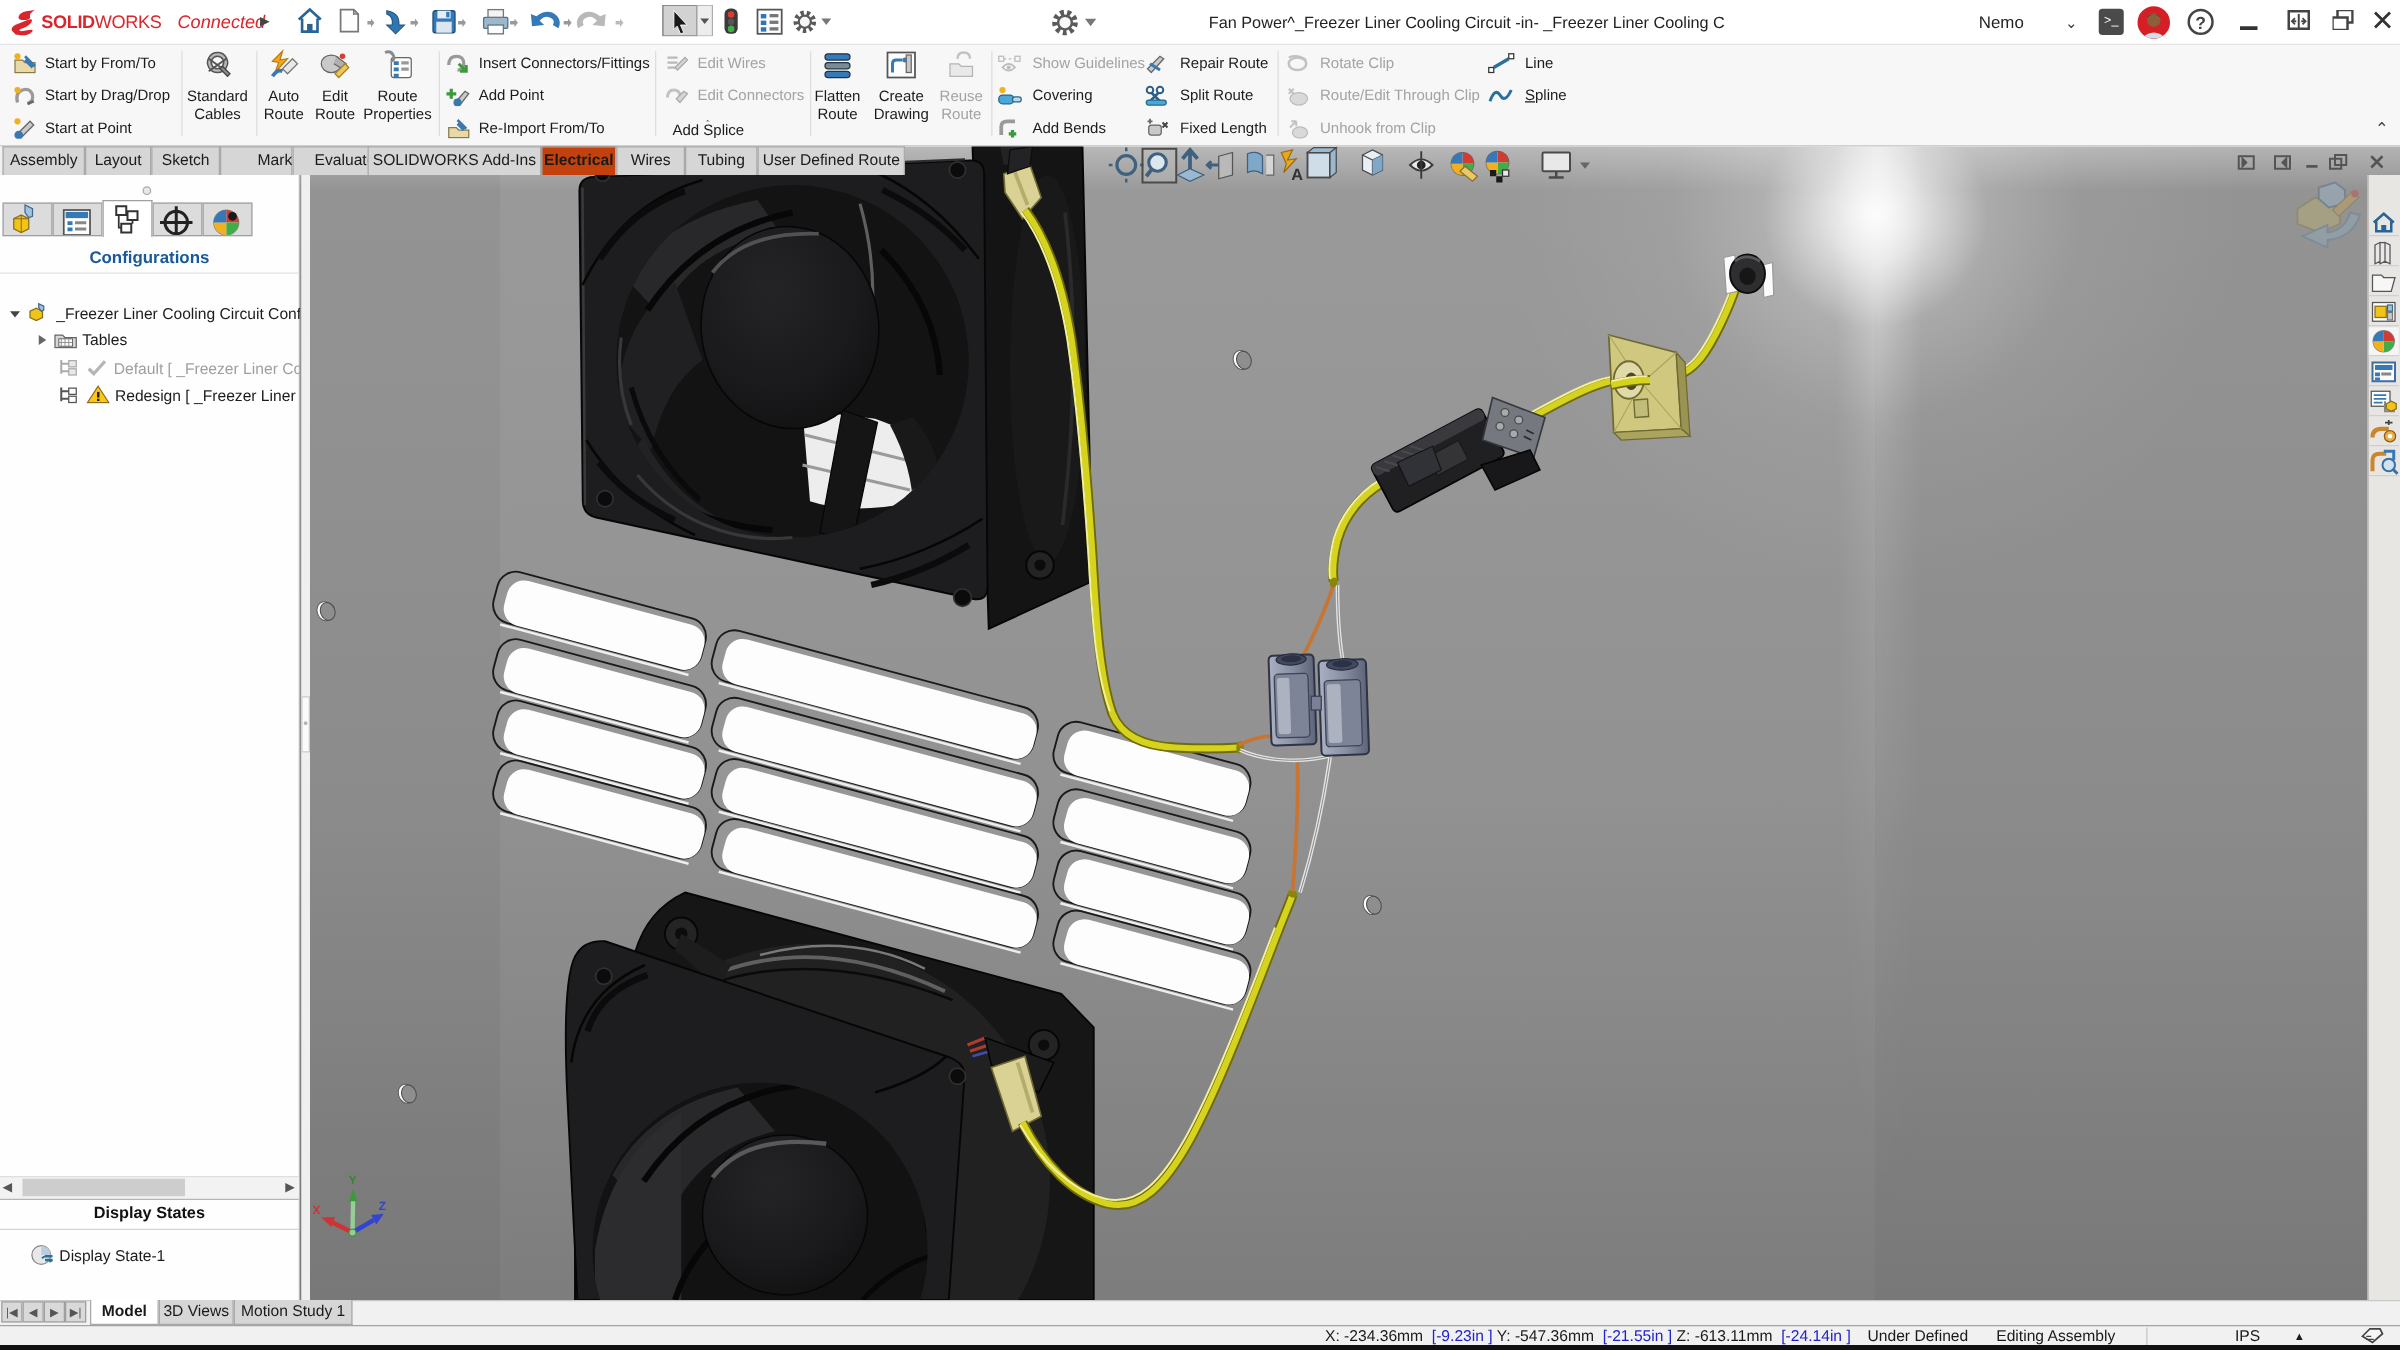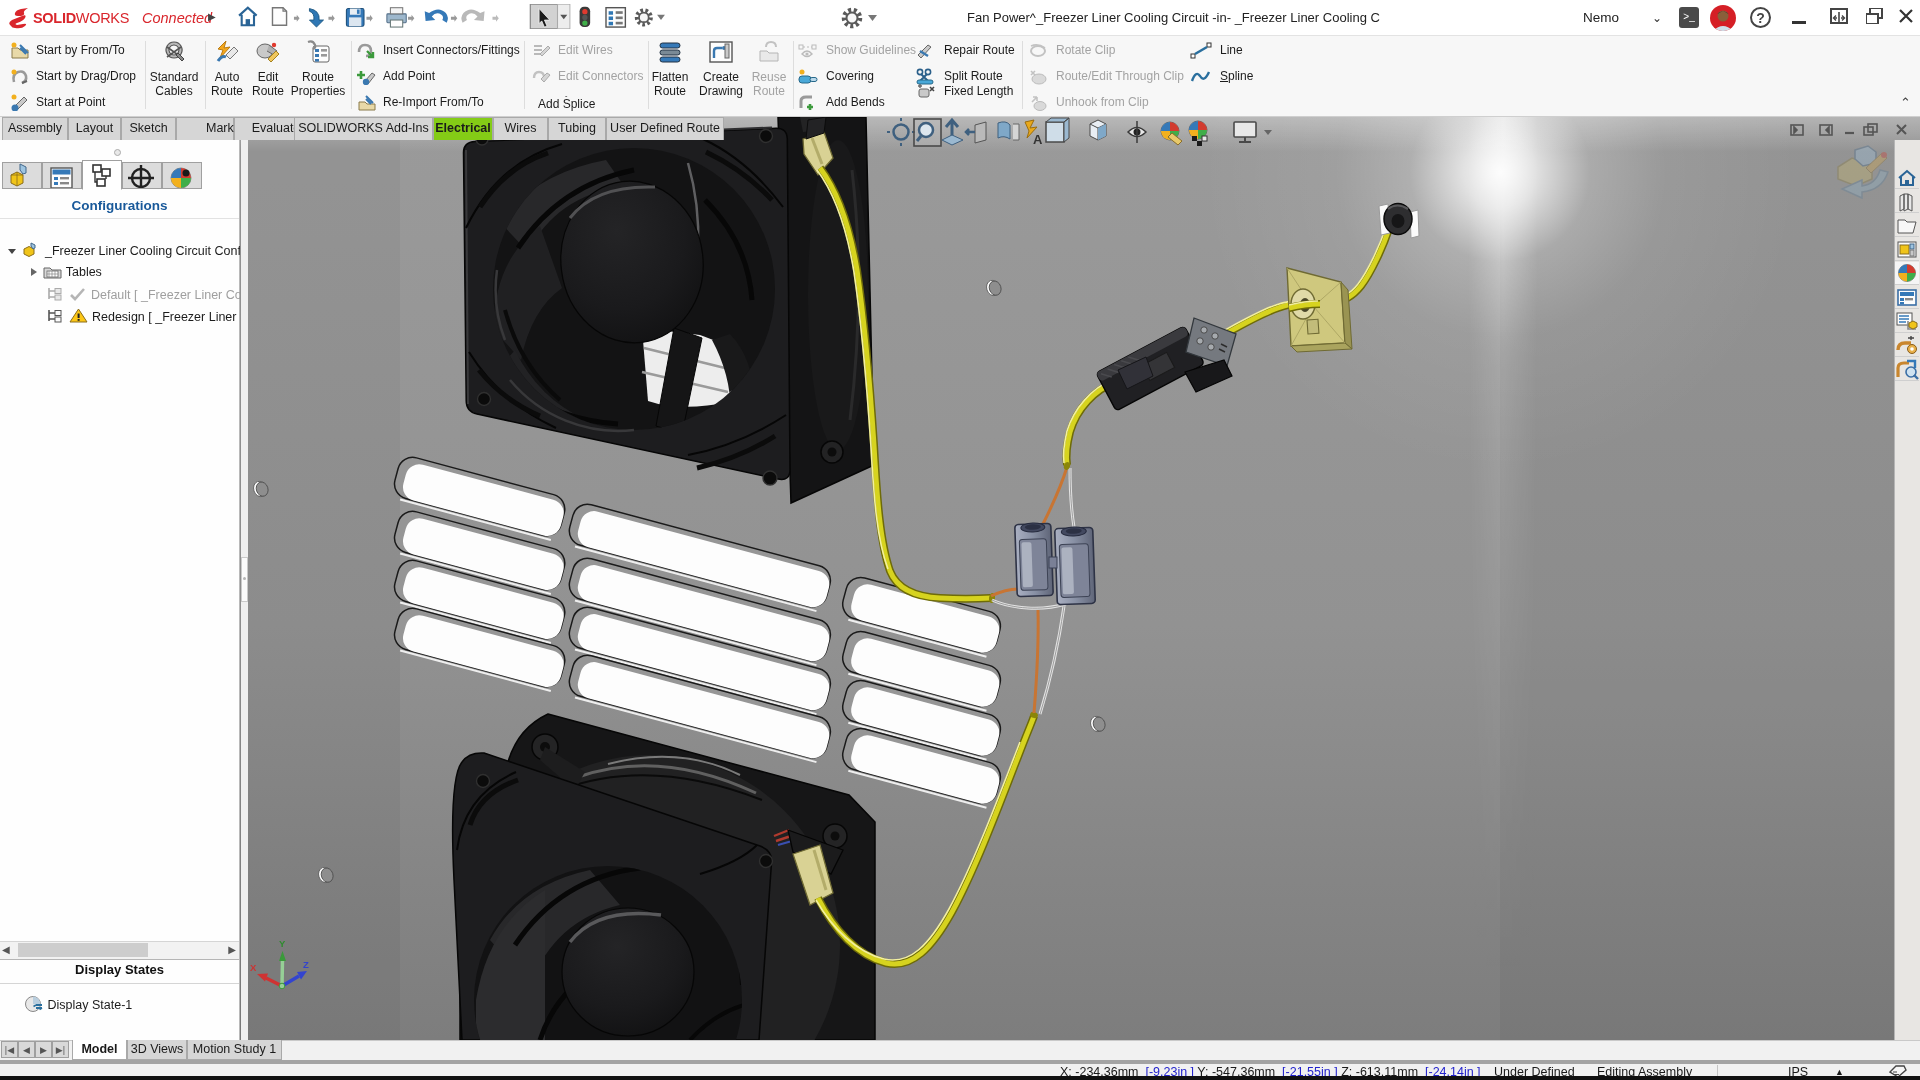--- a/index.html
+++ b/index.html
@@ -15,35 +15,35 @@
   .rrow { position:absolute; height:18px; display:flex; align-items:center; white-space:nowrap; font-size:12px; color:#1c1c1c; }
   .rrow.dis { color:#a3a3a3; }
   .rlabel { margin-left:6px; }
   .rsep { position:absolute; top:5px; width:1px; height:68px; background:#dddddd; }
   .bigbtn { position:absolute; top:3px; text-align:center; font-size:12px; color:#1c1c1c; line-height:14px; }
   .bigbtn.dis { color:#a3a3a3; }
   .bigbtn .bicon { margin:0 auto 2px auto; }
   
   #tabrow { left:0; top:117px; width:724px; height:23px; z-index:30; }
   .ctab { position:absolute; top:0; height:23px; background:#d6d6d6; border:1px solid #a9a9a9; border-bottom:none; font-size:12.5px; color:#1b1b1b; text-align:center; line-height:21px; }
-  .ctab.active { background:#84cc16; font-weight:bold; }
+  .ctab.active { background:#c2410c; font-weight:bold; }
   
   #lpanel { left:0; top:140px; width:240px; height:900px; background:#fefefe; border-right:1px solid #b9b9b9; z-index:20; }
   #lsplit { left:241px; top:140px; width:7px; height:900px; background:#efefef; z-index:20; }
   .ltab { position:absolute; top:22px; width:40px; height:27px; background:#dcdcdc; border:1px solid #a0a0a0; overflow:hidden; }
   .ltab.active { background:#ffffff; border-bottom:1px solid #ffffff; }
   .treerow { position:absolute; font-size:12.5px; color:#1c1c1c; white-space:nowrap; }
   .treerow.dis { color:#9f9f9f; }
   
   #btabs { left:0; top:1040px; width:1920px; height:20px; background:#f1f1f1; border-top:1px solid #c9c9c9; z-index:30; }
   .btab { position:absolute; top:0px; height:20px; background:#d6d6d6; border:1px solid #a9a9a9; border-top:none; font-size:12.5px; color:#1b1b1b; text-align:center; line-height:19px; }
   .btab.active { background:#ffffff; font-weight:bold; }
   .navb { position:absolute; top:1px; width:17px; height:17px; background:#d9d9d9; border:1px solid #9f9f9f; color:#555; font-size:9px; text-align:center; line-height:16px; }
   
-  #status { left:0; top:1060px; width:1920px; height:16px; background:#f1f1f1; border-top:4px solid #a3a3a3; font-size:12.5px; color:#1a1a1a; z-index:30; }
+  #status { left:0; top:1060px; width:1920px; height:16px; background:#f1f1f1; border-top:1px solid #a3a3a3; font-size:12.5px; color:#1a1a1a; z-index:30; }
   #blackstrip { left:0; top:1076px; width:1920px; height:4px; background:#111; z-index:30; }
   .st { position:absolute; top:1px; white-space:nowrap; }
   .blue { color:#2222cc; }
   
   #rstrip { left:1894px; top:140px; width:26px; height:900px; background:#e8e6e3; border-left:1px solid #b5b5b5; z-index:25; }
   .rsbtn { position:absolute; left:1px; width:24px; height:23px; border-bottom:1px solid #cfcfcf; }
 </style>
 </head>
 <body>
 <div id="app">
@@ -327,21 +327,21 @@
       </div>
     <div class="rrow" style="left:916px;top:31px;">
         <svg width="22" height="17">
           <circle cx="4" cy="4" r="2.6" fill="none" stroke="#2a5f8a" stroke-width="1.6"></circle>
           <circle cx="12" cy="4" r="2.6" fill="none" stroke="#2a5f8a" stroke-width="1.6"></circle>
           <path d="M5 6 L13 14 M11 6 L3 14" stroke="#2a5f8a" stroke-width="2"></path>
           <rect x="1" y="12" width="16" height="4" rx="2" fill="#49a8d8" stroke="#26688a"></rect>
         </svg>
         <span class="rlabel">Split Route</span>
       </div>
-    <div class="rrow" style="left:916px;top:46px;">
+    <div class="rrow" style="left:916px;top:57px;">
         <svg width="22" height="17">
           <rect x="3" y="6" width="10" height="8" rx="2" fill="#c9c9c9" stroke="#666"></rect>
           <path d="M14 4 l4 4 M18 4 l-4 4" stroke="#444" stroke-width="1.6"></path>
           <path d="M2 3 l4 0 M4 1 l0 4" stroke="#666" stroke-width="1.4"></path>
         </svg>
         <span class="rlabel">Fixed Length</span>
       </div>
     <div class="rsep" style="left:1022px;"></div>
 
     <div class="rrow dis" style="left:1028px;top:5px;">

